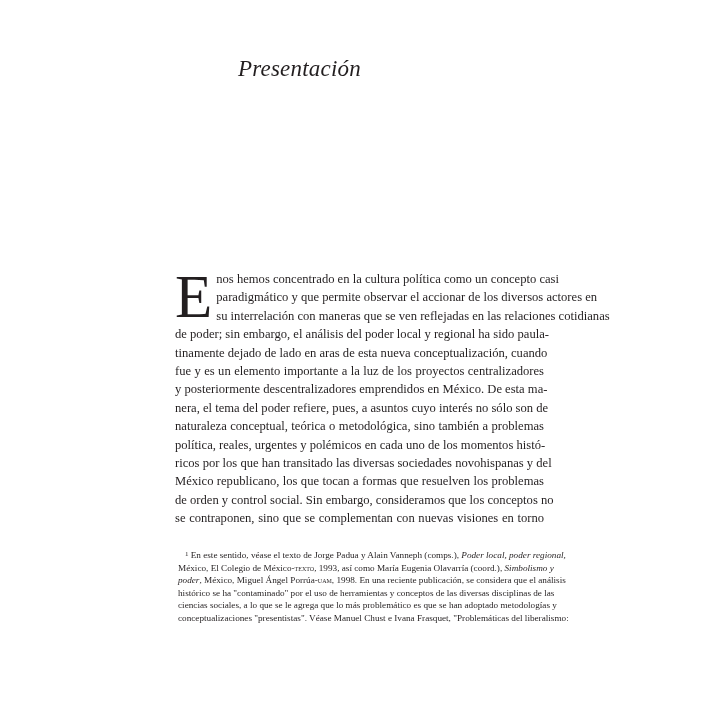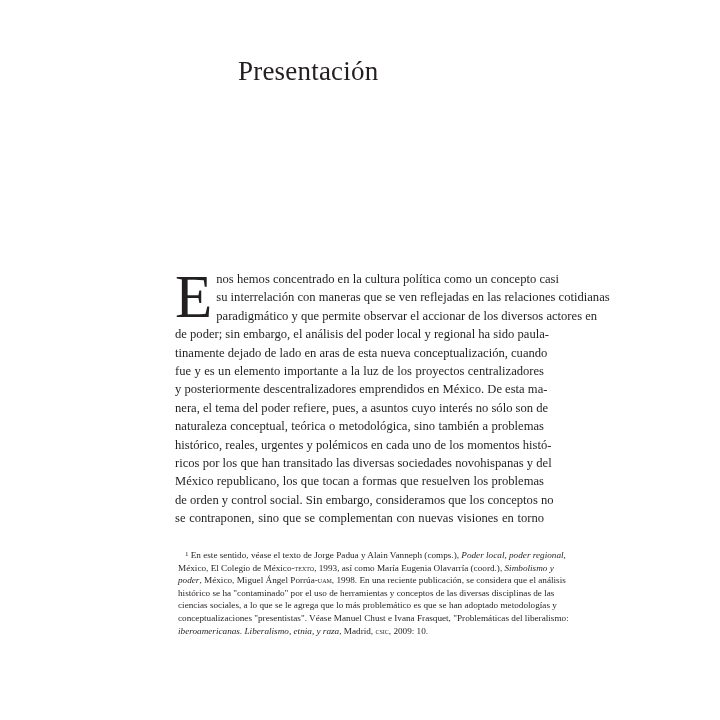--- a/index.html
+++ b/index.html
@@ -1,53 +1,52 @@
 <!DOCTYPE html>
 <html><head>
 <meta charset="utf-8">
 <style>
   html, body { margin:0; padding:0; }
   body { width:720px; height:720px; background:#ffffff; position:relative; overflow:hidden;
          font-family:"Liberation Serif","DejaVu Serif",serif; color:#231f20; }
-  .title { position:absolute; left:238px; top:56px; font-size:27px; letter-spacing:0.2px; color:#231f20; }
+  .title { position:absolute; left:238px; top:56px; font-size:23px; letter-spacing:0.2px; color:#231f20;font-style:italic; }
   .body { position:absolute; left:175px; top:270px; width:369px; font-size:12.6px; line-height:18.4px; text-align:justify; color:#231f20; }
   .line { display:block; white-space:nowrap; text-align:justify; text-align-last:justify; height:18.4px; }
   .dropcap { float:left; font-size:61px; line-height:50px; height:52px; margin:2px 4px 0 0; color:#231f20; }
   .indent-line { display:block; text-align:justify; text-align-last:justify; white-space:nowrap; height:18.4px; }
   sup { font-size:7px; vertical-align:top; position:relative; top:-1px; }
   .footnote { position:absolute; left:178px; top:549px; width:369px; font-size:9.2px; line-height:12.6px; color:#231f20; }
   .fline { display:block; white-space:nowrap; text-align:justify; text-align-last:justify; height:12.6px; }
   .fline.lastf { text-align-last:left; }
   .sc { font-variant:small-caps; }
   i { font-style:italic; }
 </style>
 </head>
 <body>
 
 <div class="title">Presentación</div>
 
 <div class="body">
   <span class="dropcap">E</span>
   <span class="indent-line">nos hemos concentrado en la cultura política como un concepto casi</span>
+  <span class="line">paradigmático y que permite observar el accionar de los diversos actores en</span>
   <span class="line">su interrelación con maneras que se ven reflejadas en las relaciones cotidianas</span>
-  <span class="line">paradigmático y que permite observar el accionar de los diversos actores en</span>
   <span class="line">de poder; sin embargo, el análisis del poder local y regional ha sido paula-</span>
   <span class="line">tinamente dejado de lado en aras de esta nueva conceptualización, cuando</span>
   <span class="line">fue y es un elemento importante a la luz de los proyectos centralizadores</span>
   <span class="line">y posteriormente descentralizadores emprendidos en México. De esta ma-</span>
   <span class="line">nera, el tema del poder refiere, pues, a asuntos cuyo interés no sólo son de</span>
   <span class="line">naturaleza conceptual, teórica o metodológica, sino también a problemas</span>
-  <span class="line">histórico, reales, urgentes y polémicos en cada uno de los momentos histó-</span>
+  <span class="line">política, reales, urgentes y polémicos en cada uno de los momentos histó-</span>
   <span class="line">ricos por los que han transitado las diversas sociedades novohispanas y del</span>
   <span class="line">México republicano, los que tocan a formas que resuelven los problemas</span>
   <span class="line">de orden y control social. Sin embargo, consideramos que los conceptos no</span>
   <span class="line">se contraponen, sino que se complementan con nuevas visiones en torno</span>
 </div>
 
 <div class="footnote">
   <span class="fline">&nbsp;&nbsp;&nbsp;<sup>1</sup> <span>En este sentido, véase el texto de Jorge Padua y Alain Vanneph (comps.), </span><i>Poder local, poder regional,</i></span>
   <span class="fline"><span>México, El Colegio de México-</span><span class="sc">texto</span><span>, 1993, así como María Eugenia Olavarría (coord.), </span><i>Simbolismo y</i></span>
   <span class="fline"><i>poder</i><span>, México, Miguel Ángel Porrúa-</span><span class="sc">uam</span><span>, 1998. En una reciente publicación, se considera que el análisis</span></span>
   <span class="fline">histórico se ha "contaminado" por el uso de herramientas y conceptos de las diversas disciplinas de las</span>
   <span class="fline">ciencias sociales, a lo que se le agrega que lo más problemático es que se han adoptado metodologías y</span>
   <span class="fline">conceptualizaciones "presentistas". Véase Manuel Chust e Ivana Frasquet, "Problemáticas del liberalismo:</span>
-  <span class="fline lastf"><i>iberoamericanas. Liberalismo, etnia, y raza</i><span>, Madrid, </span><span class="sc">csic</span><span>, 2009: 10.</span></span>
 </div>
 
 </body></html>

